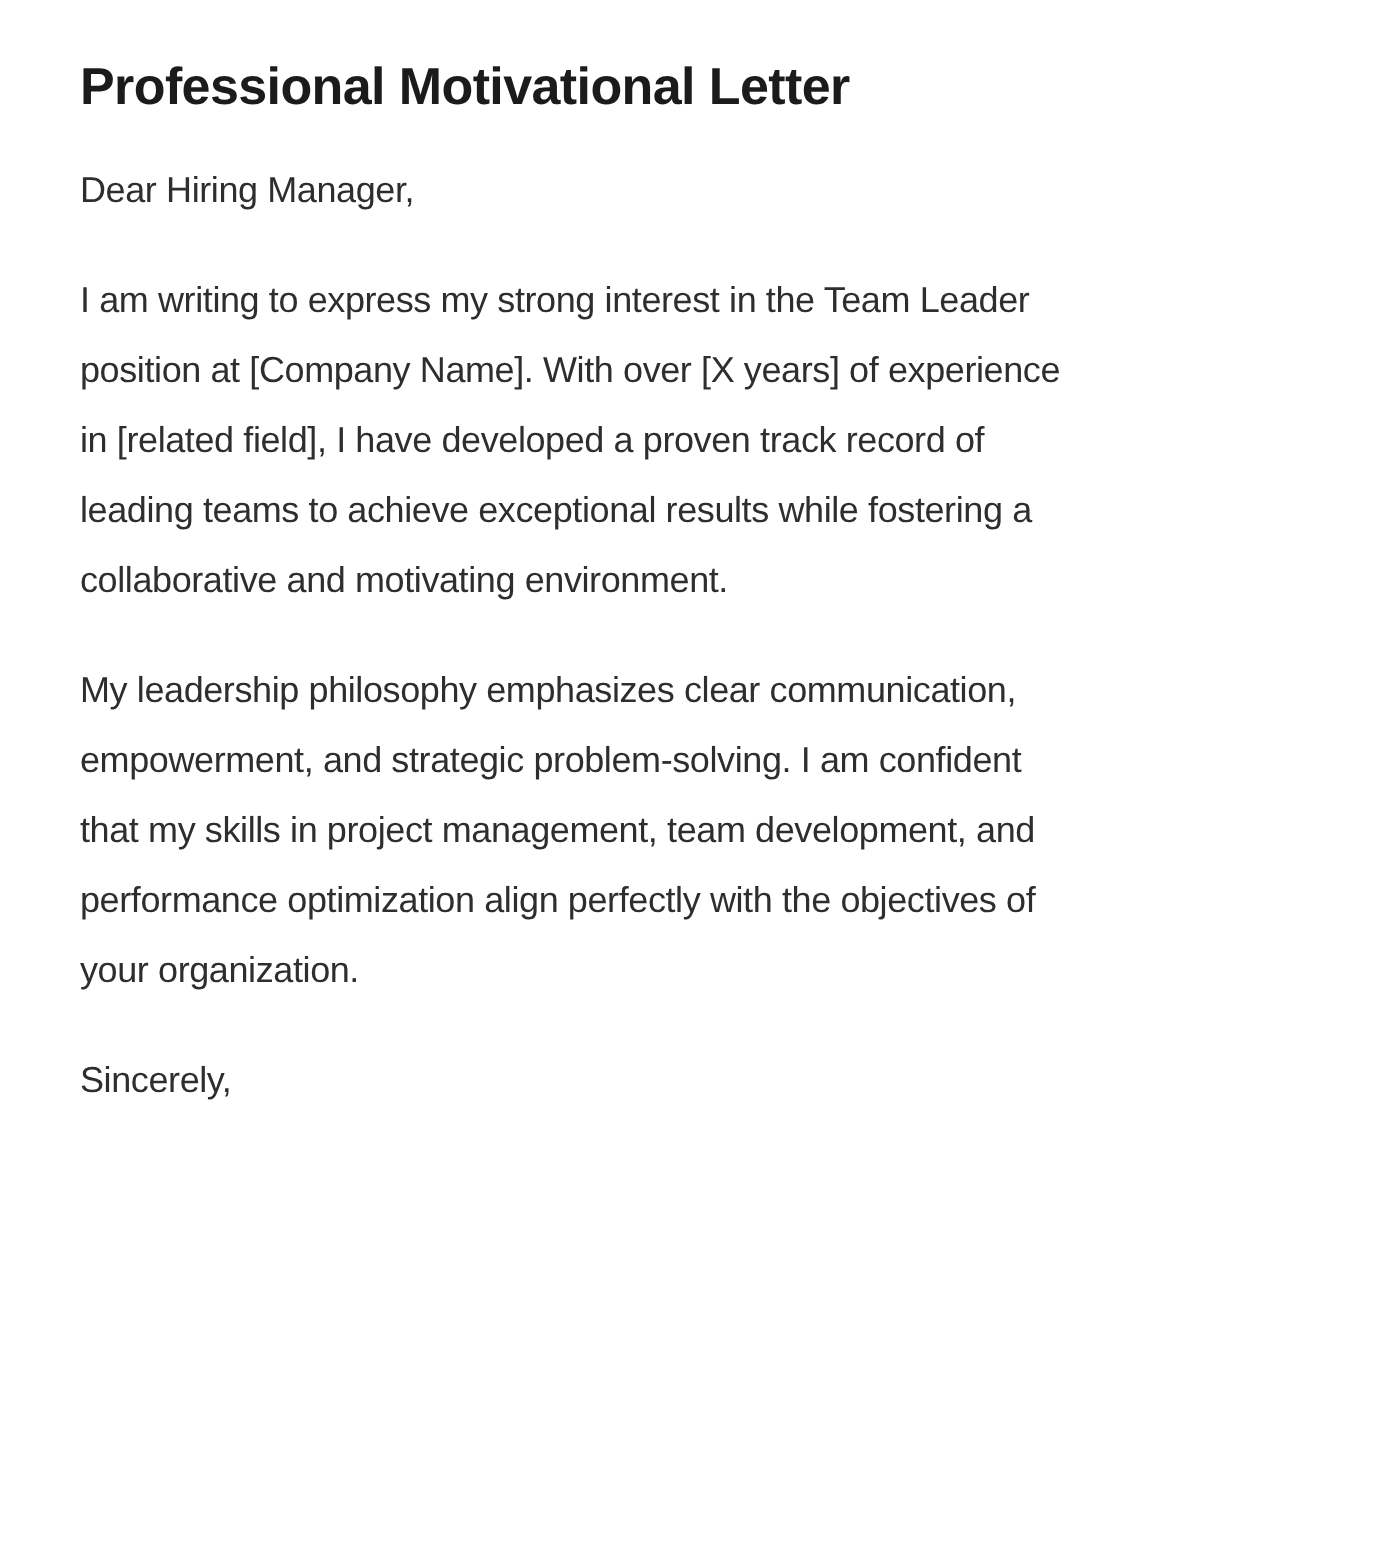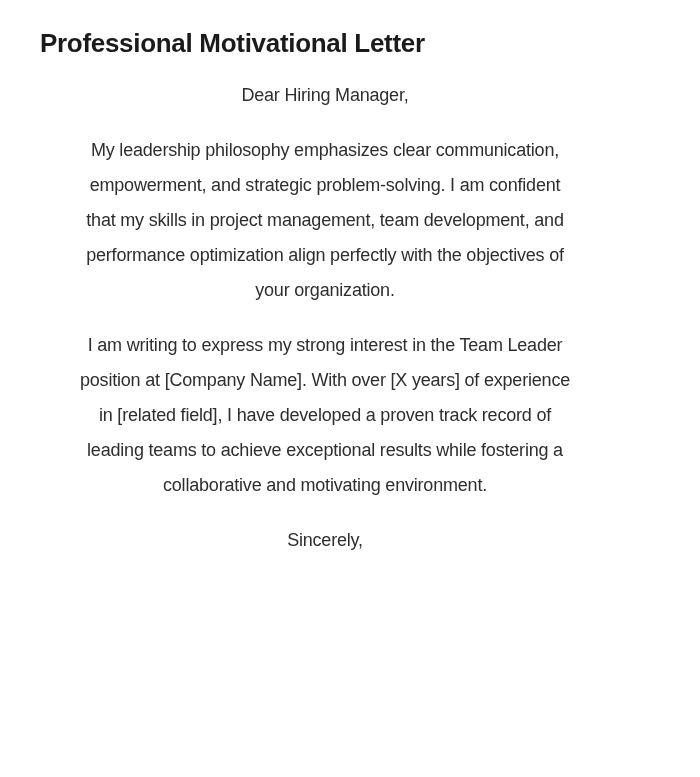--- a/index.html
+++ b/index.html
@@ -28,40 +28,39 @@
     color: var(--title-color);
     margin: 0 0 18px 0;
   }
   .doc p {
     font-size: 18px;
     line-height: 35px;
     letter-spacing: -0.2px;
     color: var(--body-color);
     margin: 0 0 20px 0;
     white-space: pre-line; 
-    text-align: center;
   }
   .doc p:last-child { margin-bottom: 0; }
 </style>
 </head>
 <body>
 
 <div class="doc">
   <h1 class="doc-title">Professional Motivational Letter</h1>
 
   <p>Dear Hiring Manager,</p>
 
+  <p>I am writing to express my strong interest in the Team Leader
+position at [Company Name]. With over [X years] of experience
+in [related field], I have developed a proven track record of
+leading teams to achieve exceptional results while fostering a
+collaborative and motivating environment.</p>
+
   <p>My leadership philosophy emphasizes clear communication,
 empowerment, and strategic problem-solving. I am confident
 that my skills in project management, team development, and
 performance optimization align perfectly with the objectives of
 your organization.</p>
-
-  <p>I am writing to express my strong interest in the Team Leader
-position at [Company Name]. With over [X years] of experience
-in [related field], I have developed a proven track record of
-leading teams to achieve exceptional results while fostering a
-collaborative and motivating environment.</p>
 
 
   <p>Sincerely,</p>
 
 </div>
 
 </body></html>

